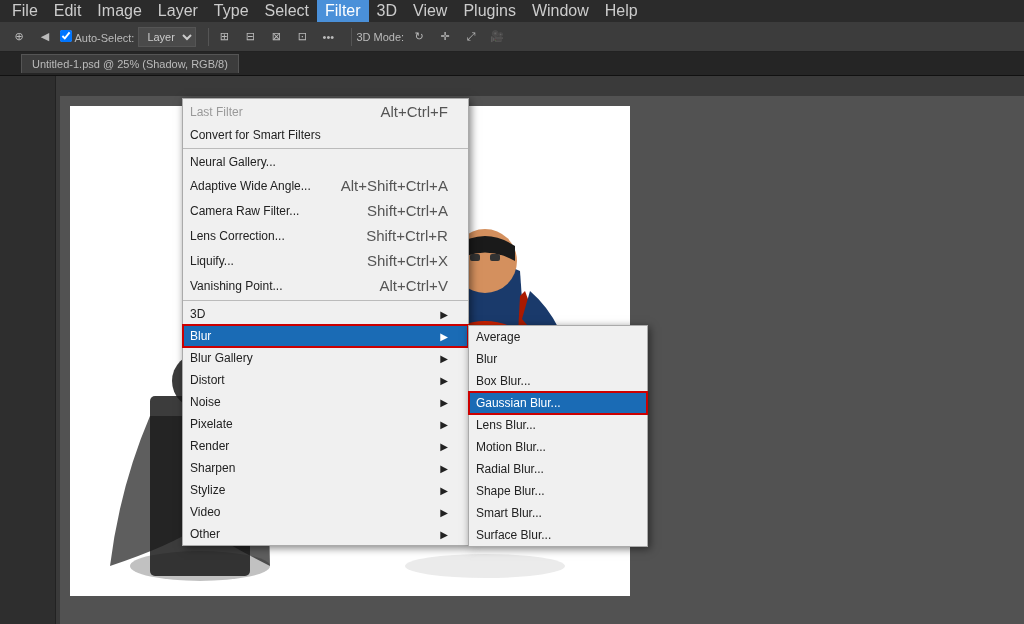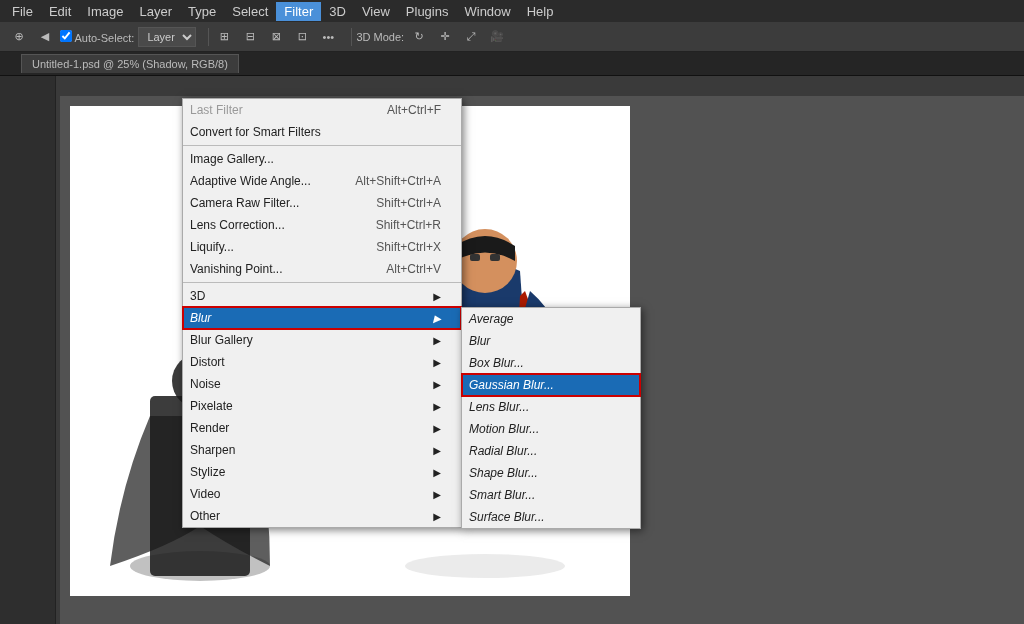--- a/index.html
+++ b/index.html
@@ -20,21 +20,21 @@
       height: 22px;
       display: flex;
       align-items: center;
       padding: 0 4px;
       position: relative;
       z-index: 100;
     }
     .menubar-item {
       padding: 2px 8px;
       color: #ccc;
-      font-size: 13px;
+      font-size: 16px;
       cursor: pointer;
     }
     .menubar-item:hover, .menubar-item.active {
       background: #4a90d9;
       color: #fff;
     }
 
     
     .toolbar {
       background: #3c3c3c;
@@ -166,21 +166,21 @@
     .menu-item.highlighted {
       background: #1a6bb5;
       color: #fff;
     }
     .menu-item.disabled {
       color: #999;
       cursor: default;
     }
     .menu-item .shortcut {
       margin-left: 30px;
-      font-size: 12px;
+      font-size: 15px;
       color: #555;
       text-align: right;
     }
     .menu-item .arrow {
       margin-left: 10px;
       font-size: 10px;
     }
     .menu-separator {
       height: 1px;
       background: #bbb;
@@ -339,21 +339,21 @@
 
       <div class="menu-item disabled">
         <span>Last Filter</span>
         <span class="shortcut">Alt+Ctrl+F</span>
       </div>
       <div class="menu-item">
         <span>Convert for Smart Filters</span>
       </div>
       <div class="menu-separator"></div>
       <div class="menu-item">
-        <span>Image Gallery...</span>
+        <span>Neural Gallery...</span>
       </div>
       <div class="menu-item">
         <span>Adaptive Wide Angle...</span>
         <span class="shortcut">Alt+Shift+Ctrl+A</span>
       </div>
       <div class="menu-item">
         <span>Camera Raw Filter...</span>
         <span class="shortcut">Shift+Ctrl+A</span>
       </div>
       <div class="menu-item">
@@ -367,21 +367,21 @@
       <div class="menu-item">
         <span>Vanishing Point...</span>
         <span class="shortcut">Alt+Ctrl+V</span>
       </div>
       <div class="menu-separator"></div>
       <div class="menu-item">
         <span>3D</span>
         <span class="arrow">▶</span>
       </div>
 
-      <div class="menu-item highlighted blur-parent red-outline" style="position:relative;font-style:italic;">
+      <div class="menu-item highlighted blur-parent red-outline" style="position:relative;">
         <span>Blur</span>
         <span class="arrow">▶</span>
 
         <div class="submenu" style="position:absolute; top:0; left:100%;">
           <div class="menu-item">
             <span>Average</span>
           </div>
           <div class="menu-item">
             <span>Blur</span>
           </div>

